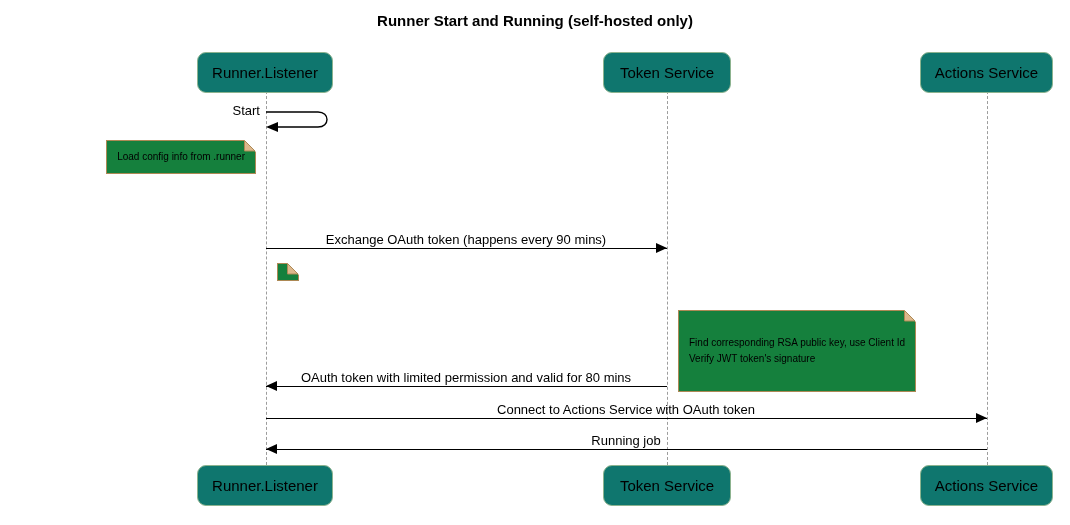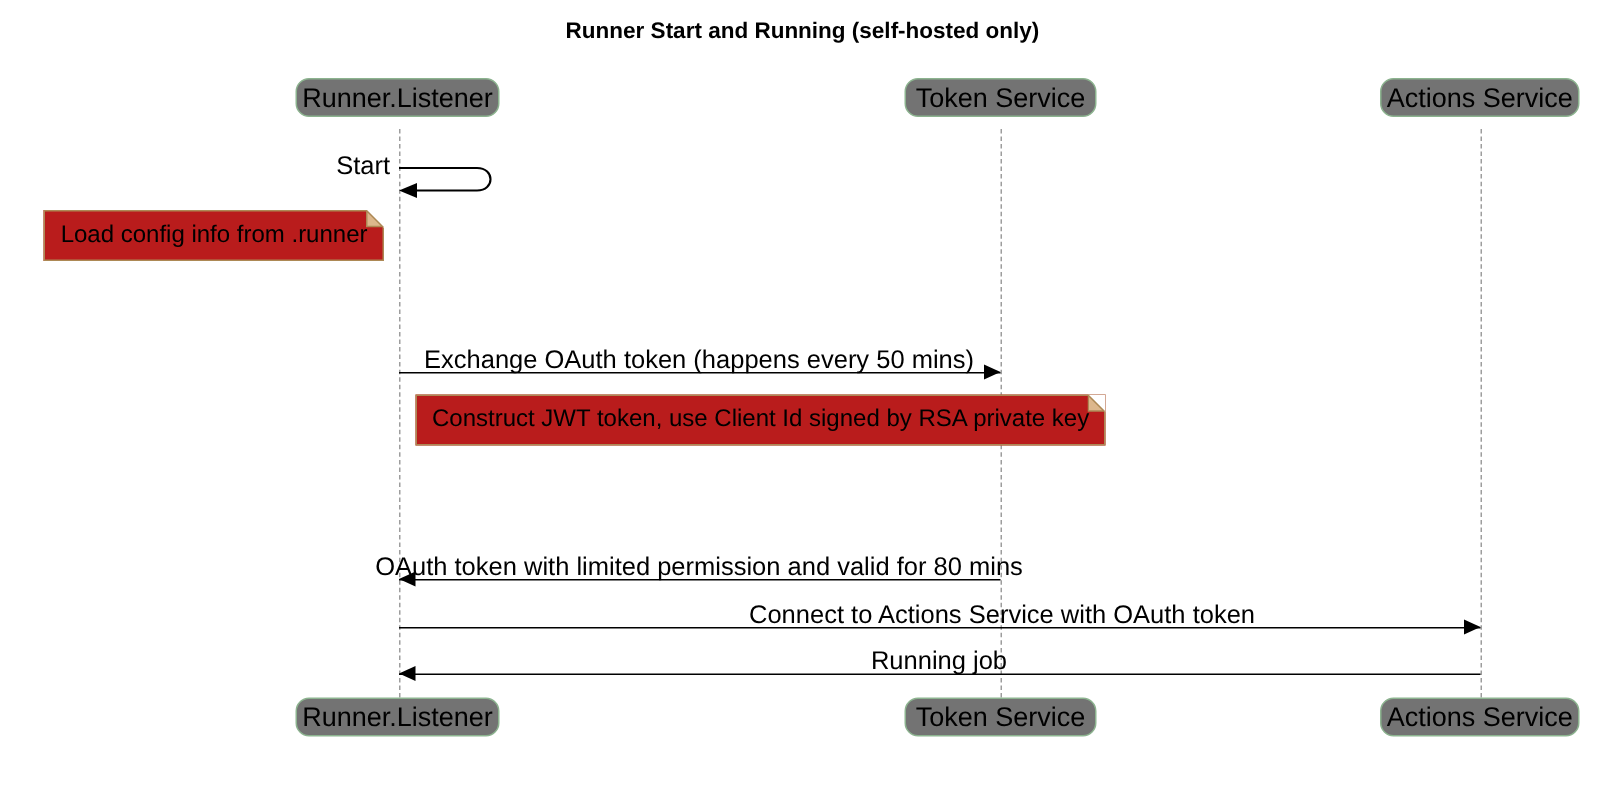--- a/index.html
+++ b/index.html
@@ -16,41 +16,41 @@
   .title {
     position: absolute;
     left: 0; top: 12px; width: 1070px;
     text-align: center;
     font-size: 15px;
     font-weight: bold;
     white-space: nowrap;
   }
   .actor {
     position: absolute;
-    height: 26px;
+    height: 41px;
     box-sizing: border-box;
-    background: #737373;
+    background: #0f766e;
     border: 1px solid #8cb38f;
     border-radius: 9px;
     display: flex;
     align-items: center;
     justify-content: center;
-    font-size: 18px;
+    font-size: 15px;
     white-space: nowrap;
   }
   .lifeline {
     position: absolute;
     top: 86px;
     height: 379px;
     width: 0;
     border-left: 1px dashed #9d9d9d;
   }
   .msg-label {
     position: absolute;
-    font-size: 17px;
+    font-size: 13px;
     line-height: 15px;
     white-space: nowrap;
   }
   .msg-label.centered { transform: translateX(-50%); }
   .msg-label.right-align { text-align: right; }
   .msg-line {
     position: absolute;
     height: 0;
     border-top: 1px solid #000000;
   }
@@ -58,23 +58,23 @@
     position: absolute;
     width: 0; height: 0;
     border-top: 5px solid transparent;
     border-bottom: 5px solid transparent;
   }
   .ah-r { border-left: 11px solid #000000; }
   .ah-l { border-right: 11px solid #000000; }
   .note {
     position: absolute;
     box-sizing: border-box;
-    background: #b91c1c;
+    background: #15803d;
     border: 1px solid #ad8955;
-    font-size: 16px;
+    font-size: 10px;
     line-height: 16px;
     padding: 8px 10px;
     white-space: nowrap;
     width: max-content;
   }
   .note.multiline { white-space: pre-line; text-align: left; }
   .note .fold {
     position: absolute;
     top: -1px; right: -1px;
     width: 12px; height: 12px;
@@ -105,38 +105,45 @@
 
   <div class="note" style="right:814px; top:140px;">
     <span>Load config info from .runner</span>
     <svg class="fold" width="12" height="12" viewBox="0 0 12 12">
       <path d="M0,0 L12,0 L12,12 Z" fill="#ffffff"></path>
       <path d="M0.5,0.5 L11,11 L0.5,11 Z" fill="#dcb78c" stroke="#ad8955" stroke-width="1"></path>
     </svg>
   </div>
 
 
-  <div class="msg-label centered" style="left:466px; top:232px;">Exchange OAuth token (happens every 50 mins)</div>
+  <div class="msg-label centered" style="left:466px; top:232px;">Exchange OAuth token (happens every 90 mins)</div>
   <div class="msg-line" style="left:266px; top:248px; width:401px;"></div>
   <div class="ah ah-r" style="left:656px; top:243px;"></div>
 
   <div class="note" style="left:277px; top:263px;">
-    <span>Construct JWT token, use Client Id signed by RSA private key</span>
     <svg class="fold" width="12" height="12" viewBox="0 0 12 12">
       <path d="M0,0 L12,0 L12,12 Z" fill="#ffffff"></path>
       <path d="M0.5,0.5 L11,11 L0.5,11 Z" fill="#dcb78c" stroke="#ad8955" stroke-width="1"></path>
     </svg>
   </div>
 
+  <div class="note multiline" style="left:678px; top:310px;">
+    <span>Find corresponding RSA public key, use Client Id
+Verify JWT token's signature</span>
+    <svg class="fold" width="12" height="12" viewBox="0 0 12 12">
+      <path d="M0,0 L12,0 L12,12 Z" fill="#ffffff"></path>
+      <path d="M0.5,0.5 L11,11 L0.5,11 Z" fill="#dcb78c" stroke="#ad8955" stroke-width="1"></path>
+    </svg>
+  </div>
 
   <div class="msg-label centered" style="left:466px; top:370px;">OAuth token with limited permission and valid for 80 mins</div>
   <div class="msg-line" style="left:266px; top:386px; width:401px;"></div>
   <div class="ah ah-l" style="left:266px; top:381px;"></div>
 
-  <div class="msg-label centered" style="left:626px; top:402px;margin-left:42px;">Connect to Actions Service with OAuth token</div>
+  <div class="msg-label centered" style="left:626px; top:402px;">Connect to Actions Service with OAuth token</div>
   <div class="msg-line" style="left:266px; top:418px; width:721px;"></div>
   <div class="ah ah-r" style="left:976px; top:413px;"></div>
 
   <div class="msg-label centered" style="left:626px; top:433px;">Running job</div>
   <div class="msg-line" style="left:266px; top:449px; width:721px;"></div>
   <div class="ah ah-l" style="left:266px; top:444px;"></div>
 
   <div class="actor" style="left:197px; top:465px; width:136px;">Runner.Listener</div>
   <div class="actor" style="left:603px; top:465px; width:128px;">Token Service</div>
   <div class="actor" style="left:920px; top:465px; width:133px;">Actions Service</div>

